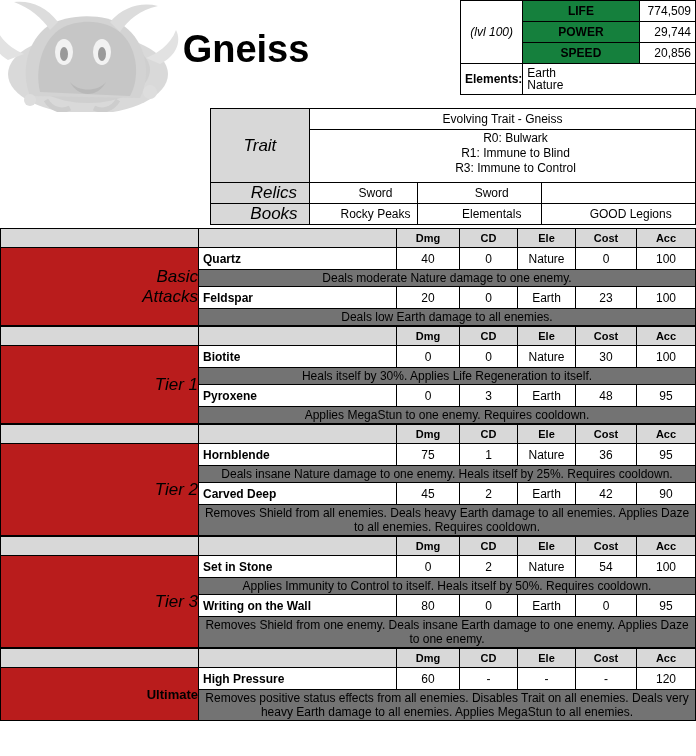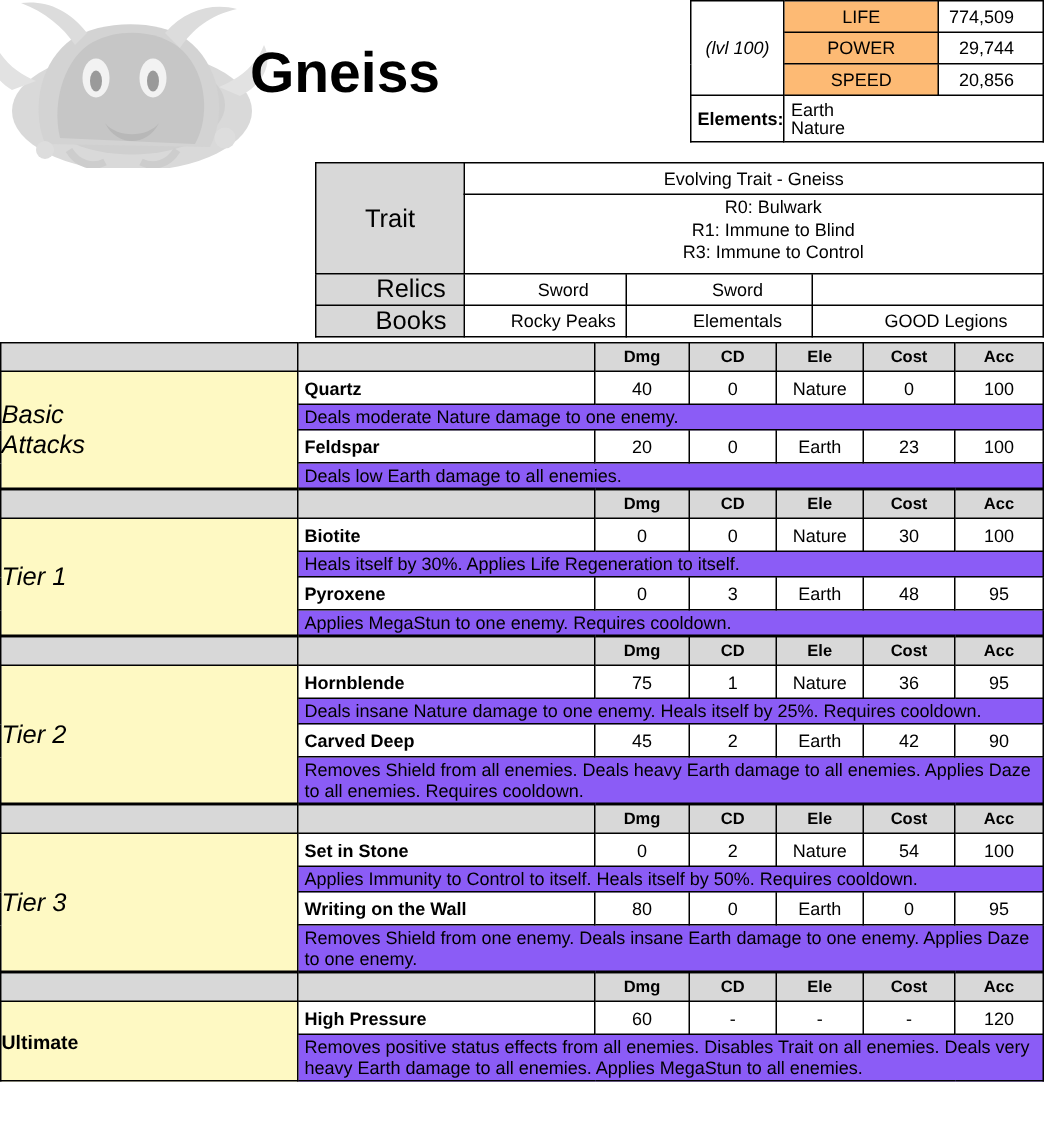--- a/index.html
+++ b/index.html
@@ -13,93 +13,93 @@
   }
   .page{position:relative;width:696px;height:756px;}
 
   
   .art{
     position:absolute;left:0;top:0;width:460px;height:112px;
     background:#ffffff;overflow:hidden;
   }
   .art svg{display:block;}
   .title{
-    position:absolute;left:0;top:28px;width:460px;
+    position:absolute;left:16px;top:28px;width:460px;
     text-align:center;
     font-size:38px;font-weight:bold;
     letter-spacing:0px;
   }
 
   
   table{border-collapse:collapse;}
   td,th{border:1px solid #000;padding:0;font-weight:normal;}
 
   
   .stats{
     position:absolute;left:460px;top:0;
   }
   .stats td{height:20px;font-size:12px;}
   .lvl{
     width:58px;text-align:center;font-style:italic;font-size:12px;
     background:#ffffff;
   }
   .statname{
-    width:120px;text-align:center;font-weight:normal;background:#fdba74;
+    width:120px;text-align:center;font-weight:bold;background:#15803d;
   }
   .statval{
-    width:52px;text-align:right;padding-right:19px;background:#ffffff;
+    width:52px;text-align:right;padding-right:4px;background:#ffffff;
   }
   .elements-label{
     text-align:left;padding-left:4px;font-weight:bold;background:#ffffff;margin-left:29px;
   }
   .elements-val{
     text-align:left;padding-left:4px;background:#ffffff;font-size:11px;
     line-height:12px;
   }
 
   
   .traitblock{
     position:absolute;left:210px;top:108px;
   }
   .rowlabel{
-    width:86px;text-align:center;font-size:17px;
+    width:86px;text-align:center;font-style:italic;font-size:17px;
     background:#d8d8d8;
   }
   .traitbody{
     background:#ffffff;text-align:center;padding:1px 4px;line-height:15px;
     font-size:12px;
   }
   .subrow td{height:18px;padding-left:28px;}
   .cellw1{width:104px;}
   .cellw2{width:114px;}
   .cellw3{width:176px;}
 
   
   .abilities{
     position:absolute;left:0;top:228px;width:696px;
   }
   .abilities table{width:696px;table-layout:fixed;}
   .tierlabel{
-    width:104px;text-align:left;font-style:italic;font-size:17px;
-    background:#fef9c3;
+    width:104px;text-align:right;font-style:italic;font-size:17px;
+    background:#b91c1c;
   }
   .tierlabel.small{font-size:13px;font-weight:bold;font-style:normal;}
   .hdr td{
     background:#d8d8d8;height:18px;text-align:center;font-weight:bold;
     font-size:11px;
   }
   .hdr td.blank{background:#d8d8d8;}
   .skillname{
     text-align:left;padding-left:4px;font-weight:bold;font-size:12px;
     height:21px;background:#ffffff;margin-top:28px;
   }
   .num{text-align:center;font-size:12px;background:#ffffff;height:21px;}
   .desc{
-    text-align:left;padding:1px 4px;font-size:12px;line-height:14px;
-    background:#8b5cf6;
+    text-align:center;padding:1px 4px;font-size:12px;line-height:14px;
+    background:#737373;
   }
   .c-dmg{width:62px;}
   .c-cd{width:57px;}
   .c-ele{width:57px;}
   .c-cost{width:60px;}
   .c-acc{width:58px;}
 </style>
 </head>
 <body>
 

